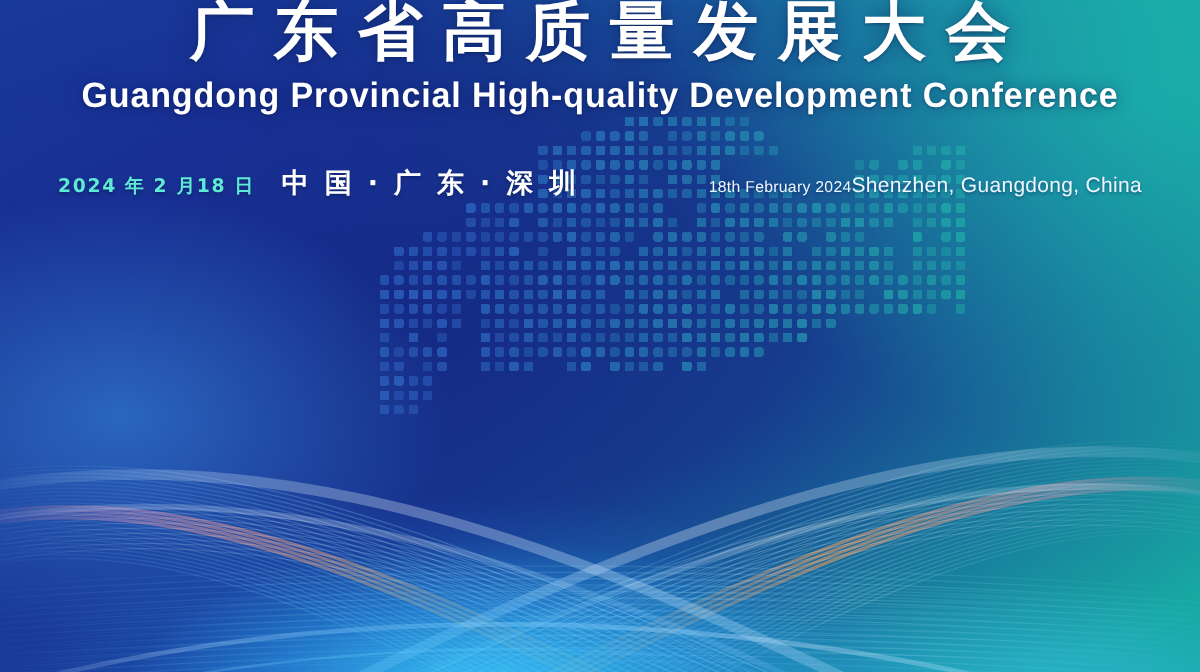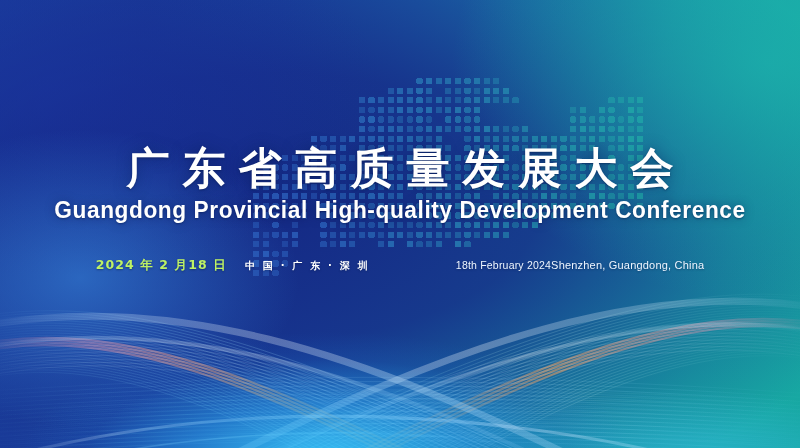--- a/index.html
+++ b/index.html
@@ -86,21 +86,20 @@
   #waves { position: absolute; inset: 0; }
 
   
   #content {
     position: absolute;
     left: 0; right: 0; top: 0;
     text-align: center;
   }
   #title-cn {
     margin: 0;
-    padding-top: 147px;
     font-size: 43px;
     line-height: 1;
     font-weight: 700;
     color: #ffffff;
     letter-spacing: 13px;
     text-indent: 13px;
     font-family: "DejaVu Sans", "Liberation Sans", sans-serif;
     text-shadow: 0 0 14px rgba(10,30,90,.55), 0 1px 2px rgba(8,24,70,.5);
     white-space: nowrap;
   }
@@ -122,45 +121,45 @@
     padding-top: 34px;
     display: flex;
     justify-content: center;
     align-items: baseline;
     gap: 0;
     white-space: nowrap;
   }
   #meta .cn-date {
     font-size: 12.5px;
     font-weight: 700;
-    color: #bef264;
+    color: #5eead4;
     letter-spacing: 1.1px;
     font-family: "DejaVu Sans", "Liberation Sans", sans-serif;
     text-shadow: 0 1px 2px rgba(8,24,70,.45);
   }
   #meta .cn-place {
-    font-size: 10px;
+    font-size: 18px;
     font-weight: 700;
     color: #ffffff;
     letter-spacing: 2.2px;
     margin-left: 18px;
     font-family: "DejaVu Sans", "Liberation Sans", sans-serif;
     text-shadow: 0 1px 2px rgba(8,24,70,.45);
   }
   #meta .en-date {
     font-size: 10.5px;
     font-weight: 400;
     color: #eef6ff;
     letter-spacing: .2px;
     margin-left: 86px;
     font-family: "Liberation Sans", "DejaVu Sans", sans-serif;
     text-shadow: 0 1px 2px rgba(8,24,70,.4);
   }
   #meta .en-place {
-    font-size: 11px;
+    font-size: 14px;
     font-weight: 400;
     color: #eef6ff;
     letter-spacing: .2px;
     margin-left: 0;
     font-family: "Liberation Sans", "DejaVu Sans", sans-serif;
     text-shadow: 0 1px 2px rgba(8,24,70,.4);
   }
 </style>
 </head>
 <body>

